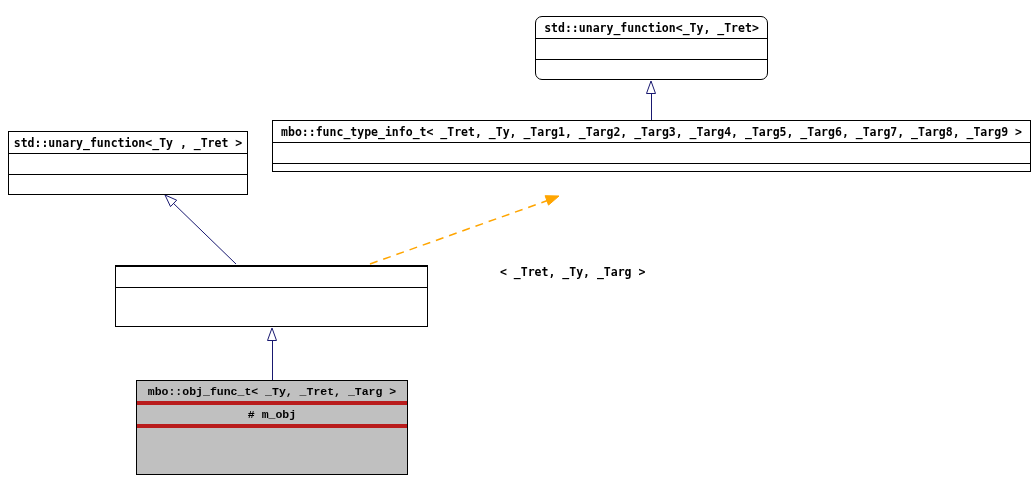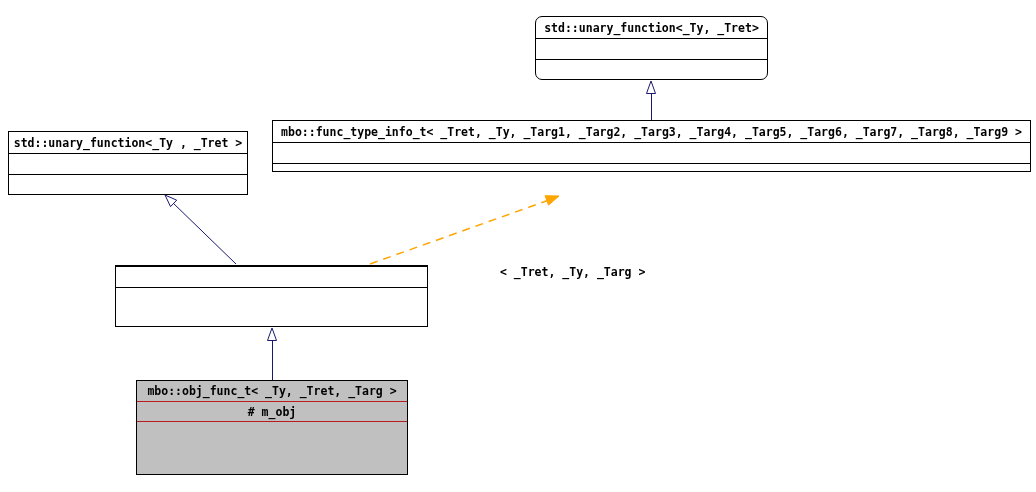--- a/index.html
+++ b/index.html
@@ -22,39 +22,39 @@
   }
   .node-title{
     height:20px;
     display:flex;align-items:center;justify-content:center;
     white-space:nowrap;
   }
   .node-row{border-top:1px solid #000000;height:20px;}
   .node.tall .node-title{height:21px;}
   .node.tall .node-row{height:20px;}
   .node.selected{background:#c0c0c0;}
-  .compartment{border-top:1px solid #b91c1c;padding:1px 9px;}
+  .compartment{border-top:4px solid #b91c1c;padding:1px 9px;}
   .member-line{
     height:17px;
     display:flex;align-items:center;justify-content:center;
     white-space:nowrap;
   }
   .edge-label{
     position:absolute;
     left:500px;top:221px;width:158px;
     text-align:left;
     white-space:nowrap;
     margin-top:44px;
   }
   
   .n-top   {left:535px;top:16px; width:233px;height:64px;border-radius:7px;}
   .n-left  {left:8px;  top:131px;width:240px;height:64px;}
   .n-wide  {left:272px;top:120px;width:759px;height:52px;}
   .n-center{left:115px;top:265px;width:313px;height:62px;}
-  .n-sel   {left:136px;top:380px;width:272px;height:95px;}
+  .n-sel   {left:136px;top:380px;width:272px;height:95px;font-family:Liberation Mono, monospace;}
 </style>
 </head>
 <body>
 
 <div class="canvas">
 
   <svg class="edges" width="1036" height="492" viewBox="0 0 1036 492">
 
     <line x1="651" y1="131" x2="651" y2="94" stroke-width="1" shape-rendering="crispEdges" stroke="#191970"></line>
     <polygon points="651,81 646.5,93.5 655.5,93.5" stroke-width="1" stroke="#191970" fill="#ffffff"></polygon>

